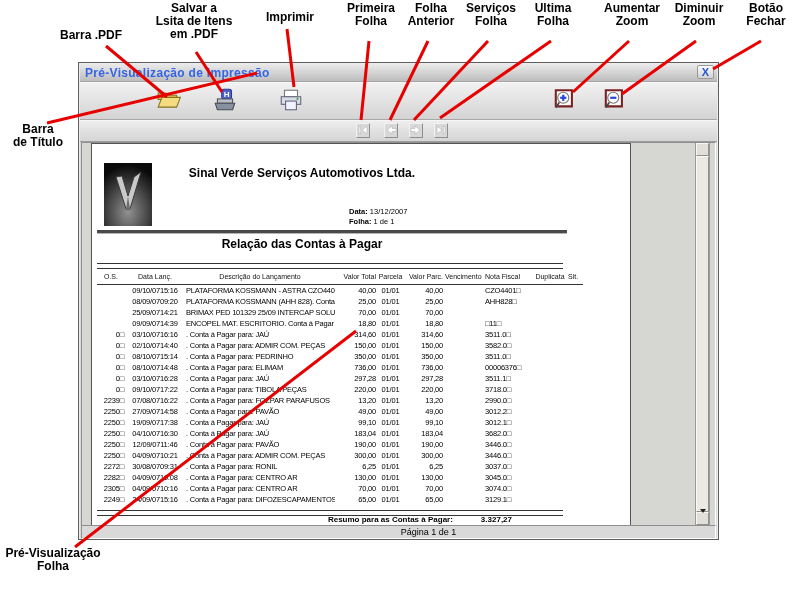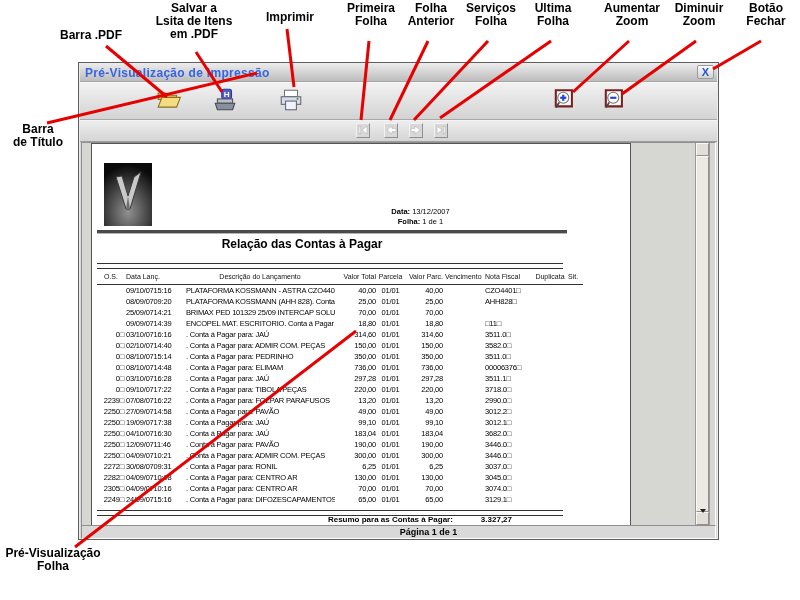--- a/index.html
+++ b/index.html
@@ -23,39 +23,39 @@
            background:linear-gradient(#f2f2f2,#d3d3d3);border-bottom:1px solid #a8a8a8;border-top:1px solid #f7f7f7}
   .tbtn{position:absolute;top:4px;width:30px;height:28px;background:transparent;border:0;padding:1px;cursor:pointer}
   .navbar{position:absolute;left:1px;top:57px;right:1px;height:20px;
           background:linear-gradient(#ededed,#d5d5d5);border-bottom:1px solid #9d9d9d;border-top:1px solid #f5f5f5}
   .nbtn{position:absolute;top:2px;width:14px;height:15px;background:#d8d8d8;padding:0;cursor:default;
         border:1px solid;border-color:#f2f2f2 #8f8f8f #8f8f8f #f2f2f2}
   .preview{position:absolute;left:2px;top:79px;right:2px;height:383px;background:#d6d6d2;
            border:1px solid;border-color:#8f8f8f #ffffff #ffffff #8f8f8f;overflow:hidden}
   .statusbar{position:absolute;left:2px;top:462px;right:2px;height:12px;background:#d9d9d9;
              border:1px solid;border-color:#8f8f8f #ffffff #ffffff #8f8f8f;
-             font-size:9px;font-weight:bold;color:#000}
+             font-size:9px;font-weight:normal;color:#000}
   .statusbar span{position:absolute;left:50%;top:1px;transform:translateX(-50%);margin-left:30px;white-space:nowrap}
   
   .page{position:absolute;left:9px;top:0;width:538px;height:382px;background:#ffffff;
         border-left:1px solid #555;border-right:1px solid #555;border-top:1px solid #555;overflow:hidden}
   .logo{position:absolute;left:12px;top:19px;width:48px;height:63px}
   .company{position:absolute;left:10px;top:22px;width:400px;text-align:center;font-weight:bold;font-size:12px}
-  .hdrinfo{position:absolute;left:250px;top:63px;width:157px;text-align:center;font-size:7.5px;line-height:10px}
+  .hdrinfo{position:absolute;left:257px;top:63px;width:157px;text-align:left;font-size:7.5px;line-height:10px}
   .hdrinfo b{font-size:7.5px}
   .thickline{position:absolute;left:5px;top:86px;width:470px;height:3px;background:#4a4a4a;border-bottom:1px solid #b5b5b5}
   .rpt-title{position:absolute;left:0;top:93px;width:420px;text-align:center;font-weight:bold;font-size:12px}
   .dline{position:absolute;left:5px;width:466px;height:4px;border-top:1px solid #333;border-bottom:1px solid #333}
   .dline.top{top:119px}.dline.bot{top:366px}
   table.rpt{position:absolute;left:5px;top:126px;width:466px;border-collapse:collapse;table-layout:fixed}
   table.rpt th{font-weight:normal;font-size:7px;color:#111;height:12px;border-bottom:1px solid #333;
                white-space:nowrap;overflow:hidden;padding:0 1px 2px 1px}
   table.rpt td{font-size:7.5px;color:#000;height:11px;line-height:11px;white-space:nowrap;overflow:hidden;
                padding:0 1px;letter-spacing:-0.2px}
-  .c0{width:26px;text-align:right}.c1{width:58px;text-align:left}.c2{width:148px;text-align:left}
+  .c0{width:26px;text-align:right}.c1{width:58px;text-align:center}.c2{width:148px;text-align:left}
   .c3{width:40px;text-align:right}.c4{width:25px;text-align:center}.c5{width:38px;text-align:right;padding-right:5px}
   .c6{width:38px;text-align:left}.c7{width:47px;text-align:left}.c8{width:32px;text-align:center}.c9{width:14px;text-align:left}
   th.c2,th.c0{text-align:center}
   .summary{position:absolute;left:5px;top:371px;width:415px;display:flex;justify-content:flex-end;gap:28px;
            font-weight:bold;font-size:8px}
   
   .vscroll{position:absolute;right:5px;top:0;width:13px;height:382px;background:#ece9e2;
            border-left:1px solid #9a9a9a;border-right:1px solid #9a9a9a}
   .sbtn{position:absolute;left:0;width:13px;height:13px;background:#e2dfd8;border:1px solid;
         border-color:#f8f8f5 #8f8f8f #8f8f8f #f8f8f5;box-sizing:border-box;padding:0}
@@ -195,20 +195,21 @@
             <stop offset="0" stop-color="#a8a8a8"></stop>
               <stop offset="1" stop-color="#0a0a0a"></stop>
           </radialGradient>
         </defs>
         <rect width="48" height="63" fill="#0a0a0a"></rect>
         <rect width="48" height="63" fill="url(#glow)" opacity="0.85"></rect>
         <path d="M12 14 L22 46 L26 46 L37 9 L30 14 L24 33 L18 13 Z" fill="#c9c9c9" stroke="#3a3a3a" stroke-width="1"></path>
         <path d="M22 46 L24 33 L26 46 Z" fill="#6f6f6f"></path>
       </svg>
 
+      <div class="company">Sinal Verde Serviços Automotivos Ltda.</div>
 
       <div class="hdrinfo">
         <div><b>Data:</b> <span>13/12/2007</span></div>
         <div><b>Folha:</b> <span>1 de 1</span></div>
       </div>
 
       <div class="thickline"></div>
       <div class="rpt-title">Relação das Contas à Pagar</div>
 
       <div class="dline top"></div>

